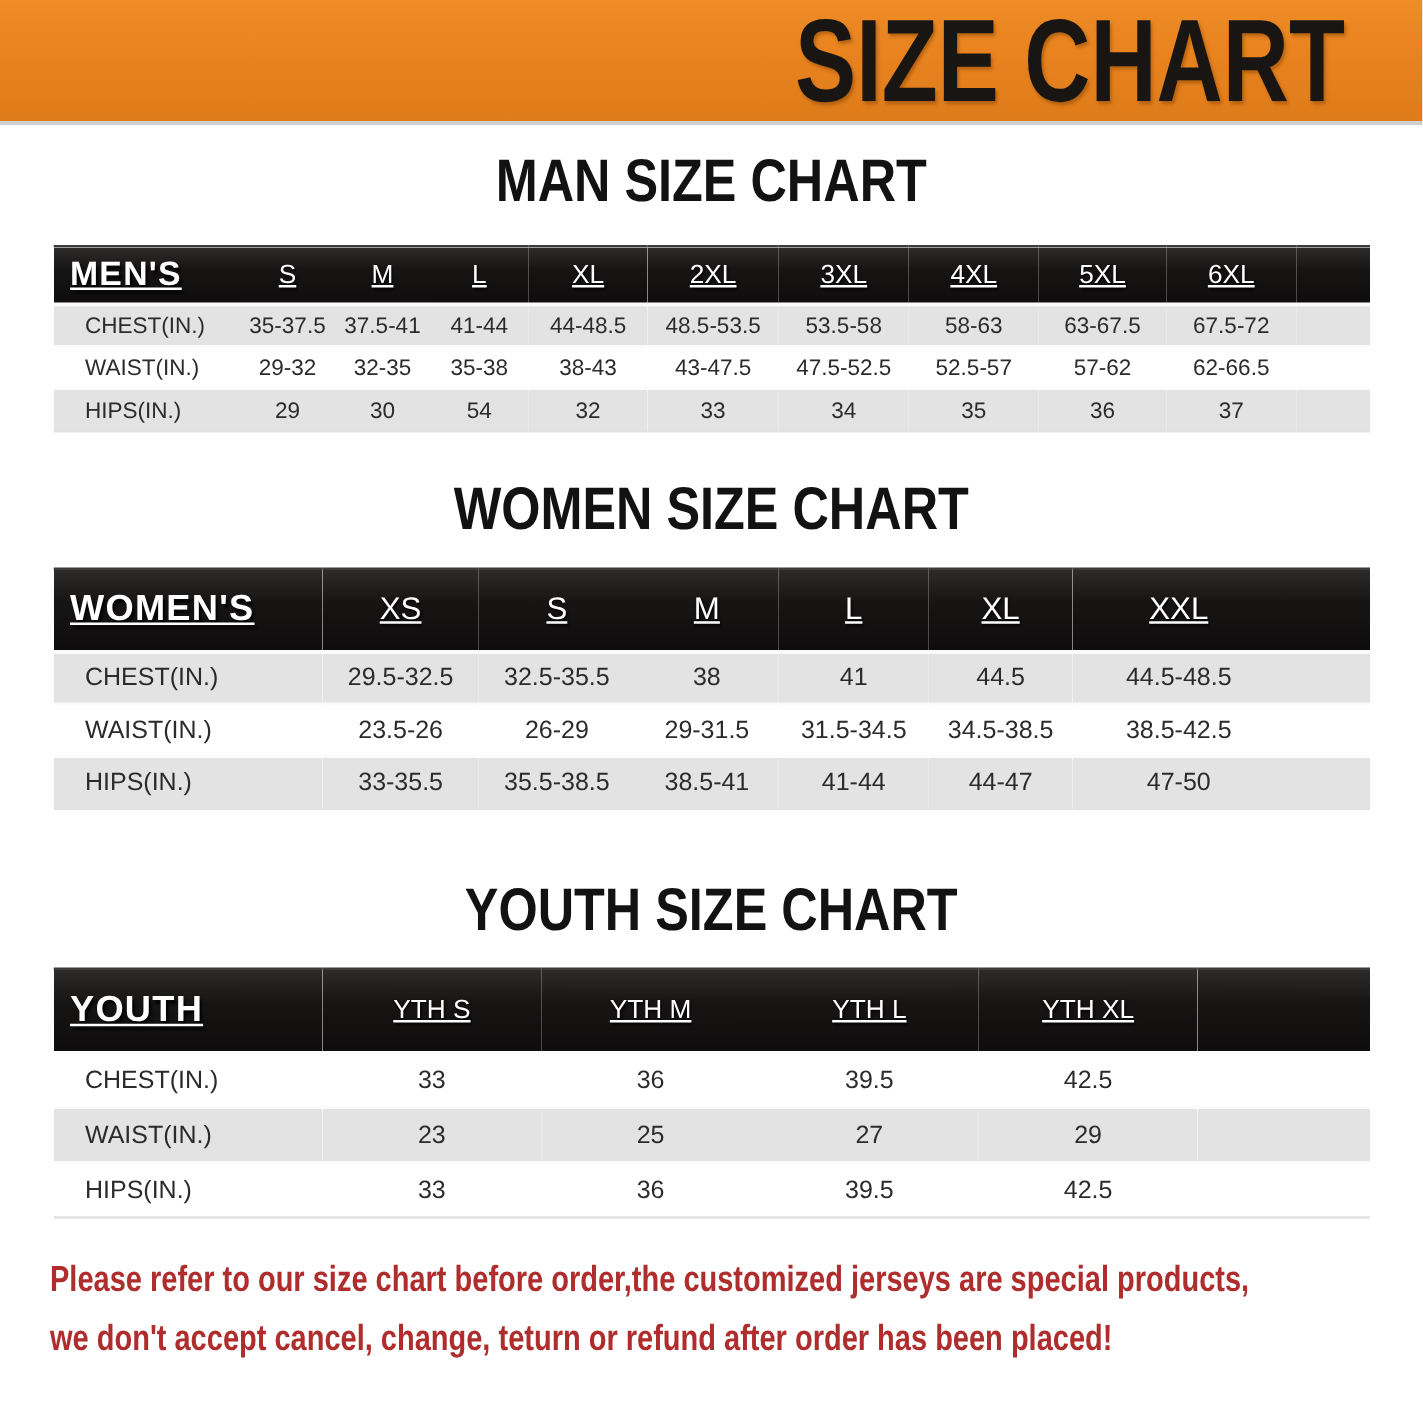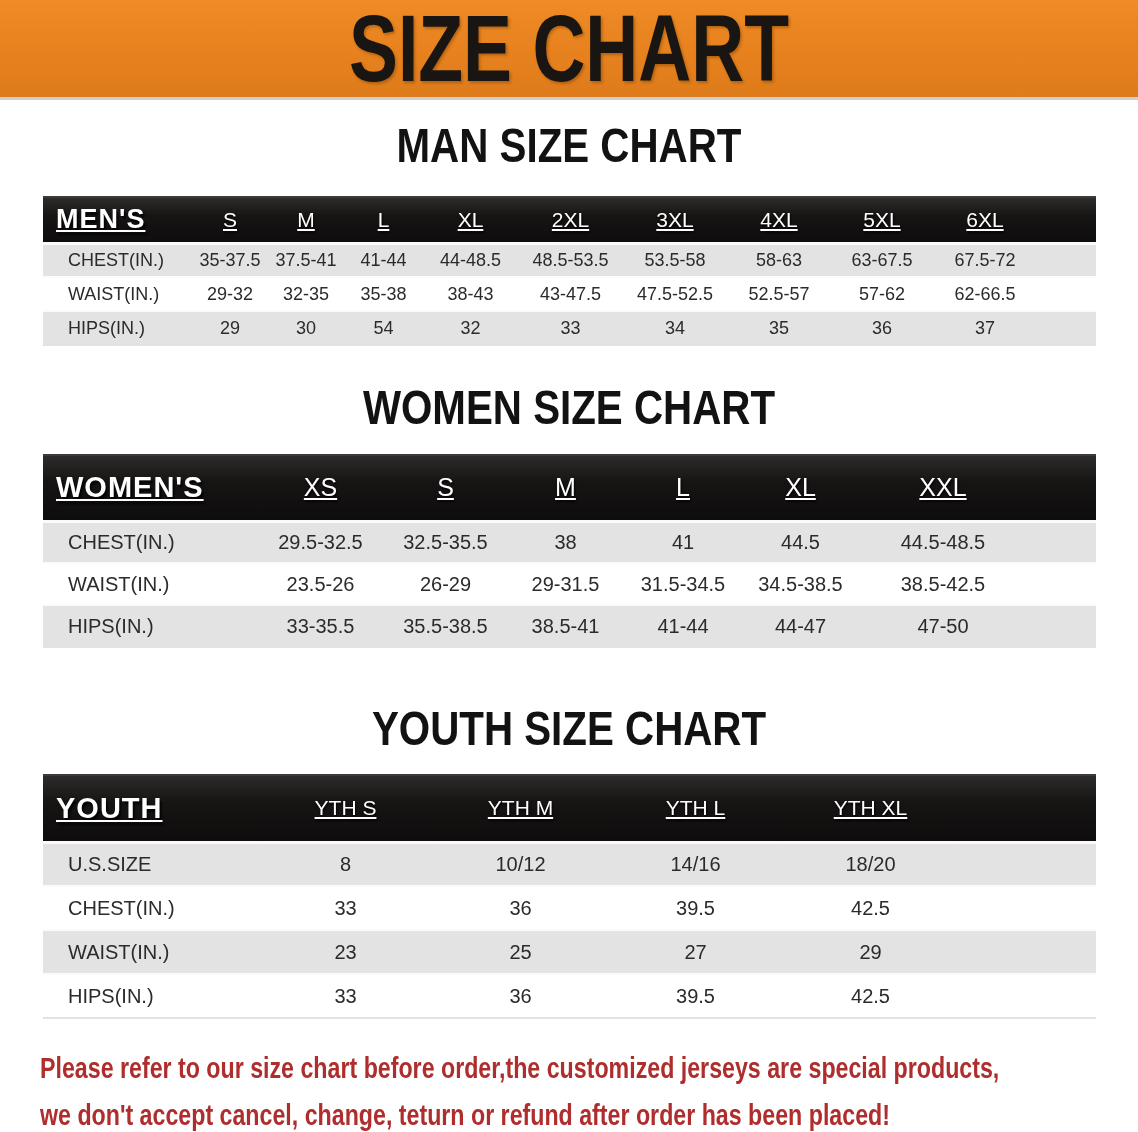--- a/index.html
+++ b/index.html
@@ -9,21 +9,21 @@
     background: #ffffff;
     overflow: hidden;
     font-family: "Liberation Sans", "DejaVu Sans", sans-serif;
   }
   .page { width: 1138px; height: 1132px; position: relative; background:#fff; }
 
   
   .banner {
     width: 1138px; height: 100px;
     background: linear-gradient(180deg, var(--banner_orange_light, #EF8C26) 0%, var(--banner_orange, #E8831F) 45%, var(--banner_orange_dark, #DE7B1A) 100%);
-    display: flex; align-items: center; justify-content: center;
+    display: flex; align-items: center; justify-content: flex-end;
     border-bottom: 3px solid #cfcfcf;
   }
   .banner-text {
     font-size: 94px; font-weight: bold; color: #181512;
     line-height: 1; letter-spacing: 0px;
     transform: scaleX(0.78);
     text-shadow: 2px 2px 3px rgba(120,60,0,0.45);
     white-space: nowrap;
   }
 
@@ -259,28 +259,20 @@
       <tr class="bar">
         <th class="bar-label">YOUTH</th>
         <th class="sz">YTH S</th>
         <th class="sz">YTH M</th>
         <th class="sz">YTH L</th>
         <th class="sz">YTH XL</th>
         <th class="sz spacer"></th>
       </tr>
     </thead>
     <tbody>
-      <tr class="shade">
-        <td class="lbl">U.S.SIZE</td>
-        <td>8</td>
-        <td>10/12</td>
-        <td>14/16</td>
-        <td>18/20</td>
-        <td></td>
-      </tr>
       <tr>
         <td class="lbl">CHEST(IN.)</td>
         <td>33</td>
         <td>36</td>
         <td>39.5</td>
         <td>42.5</td>
         <td></td>
       </tr>
       <tr class="shade">
         <td class="lbl">WAIST(IN.)</td>

